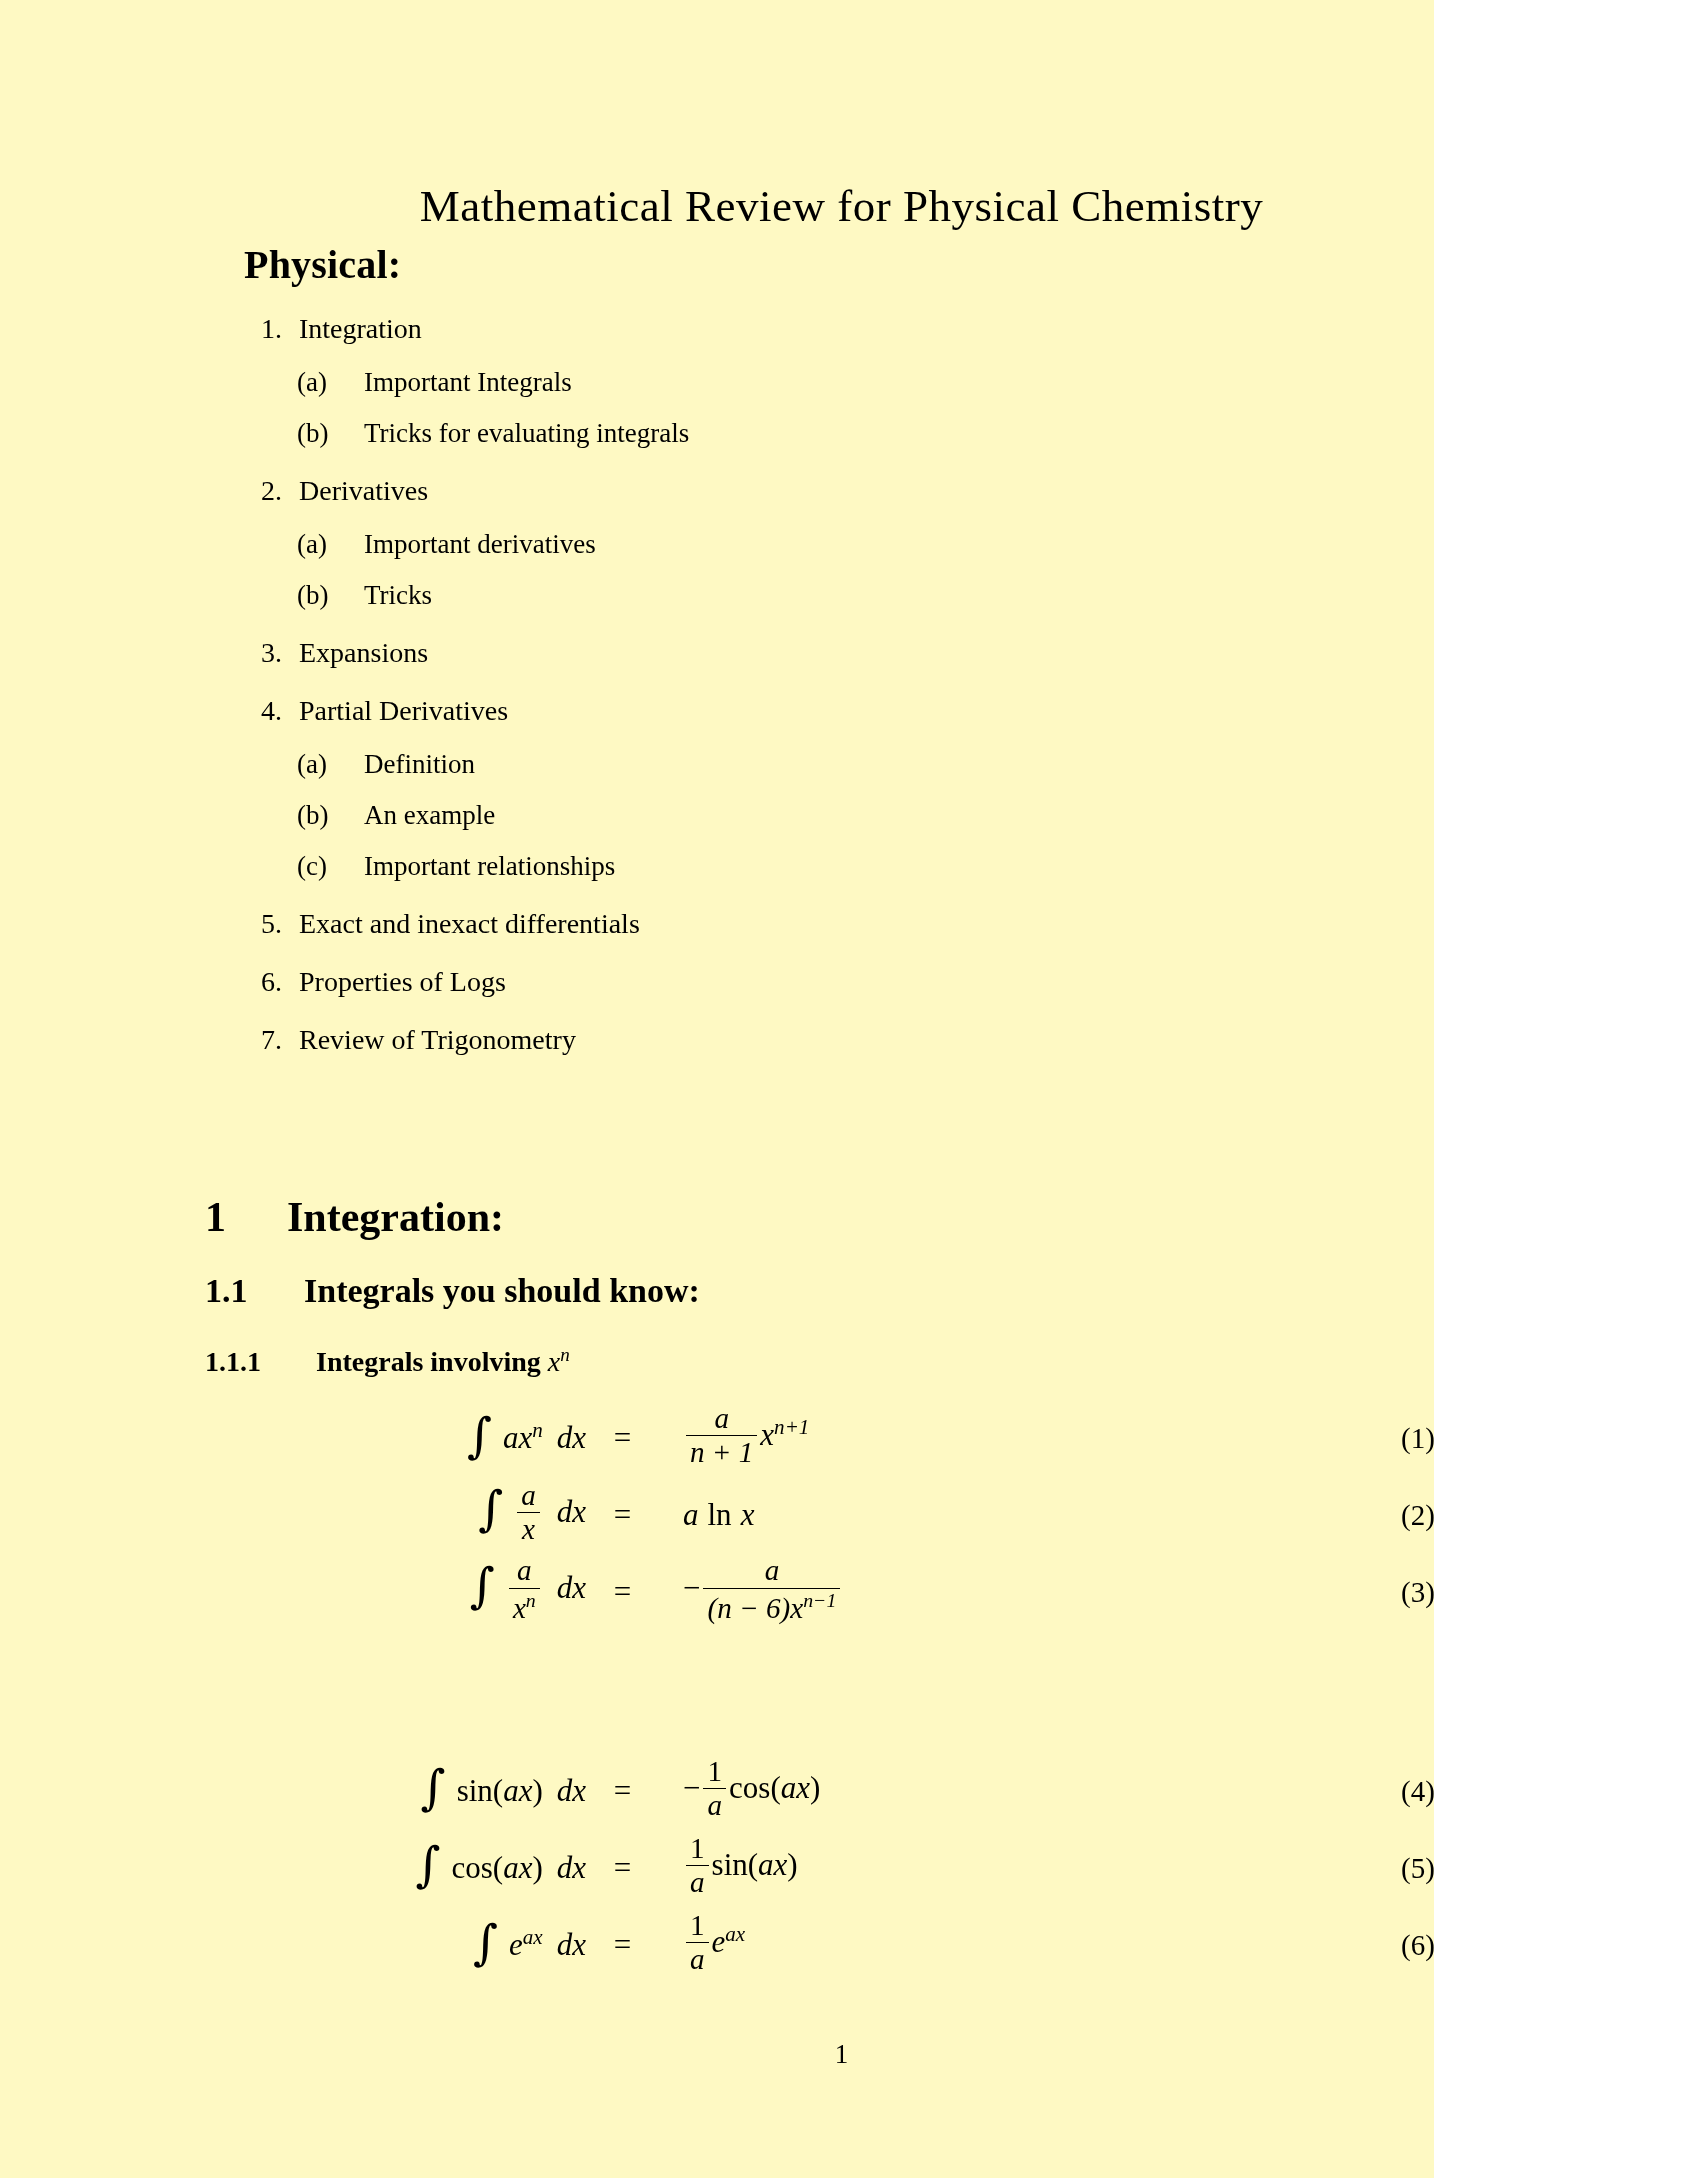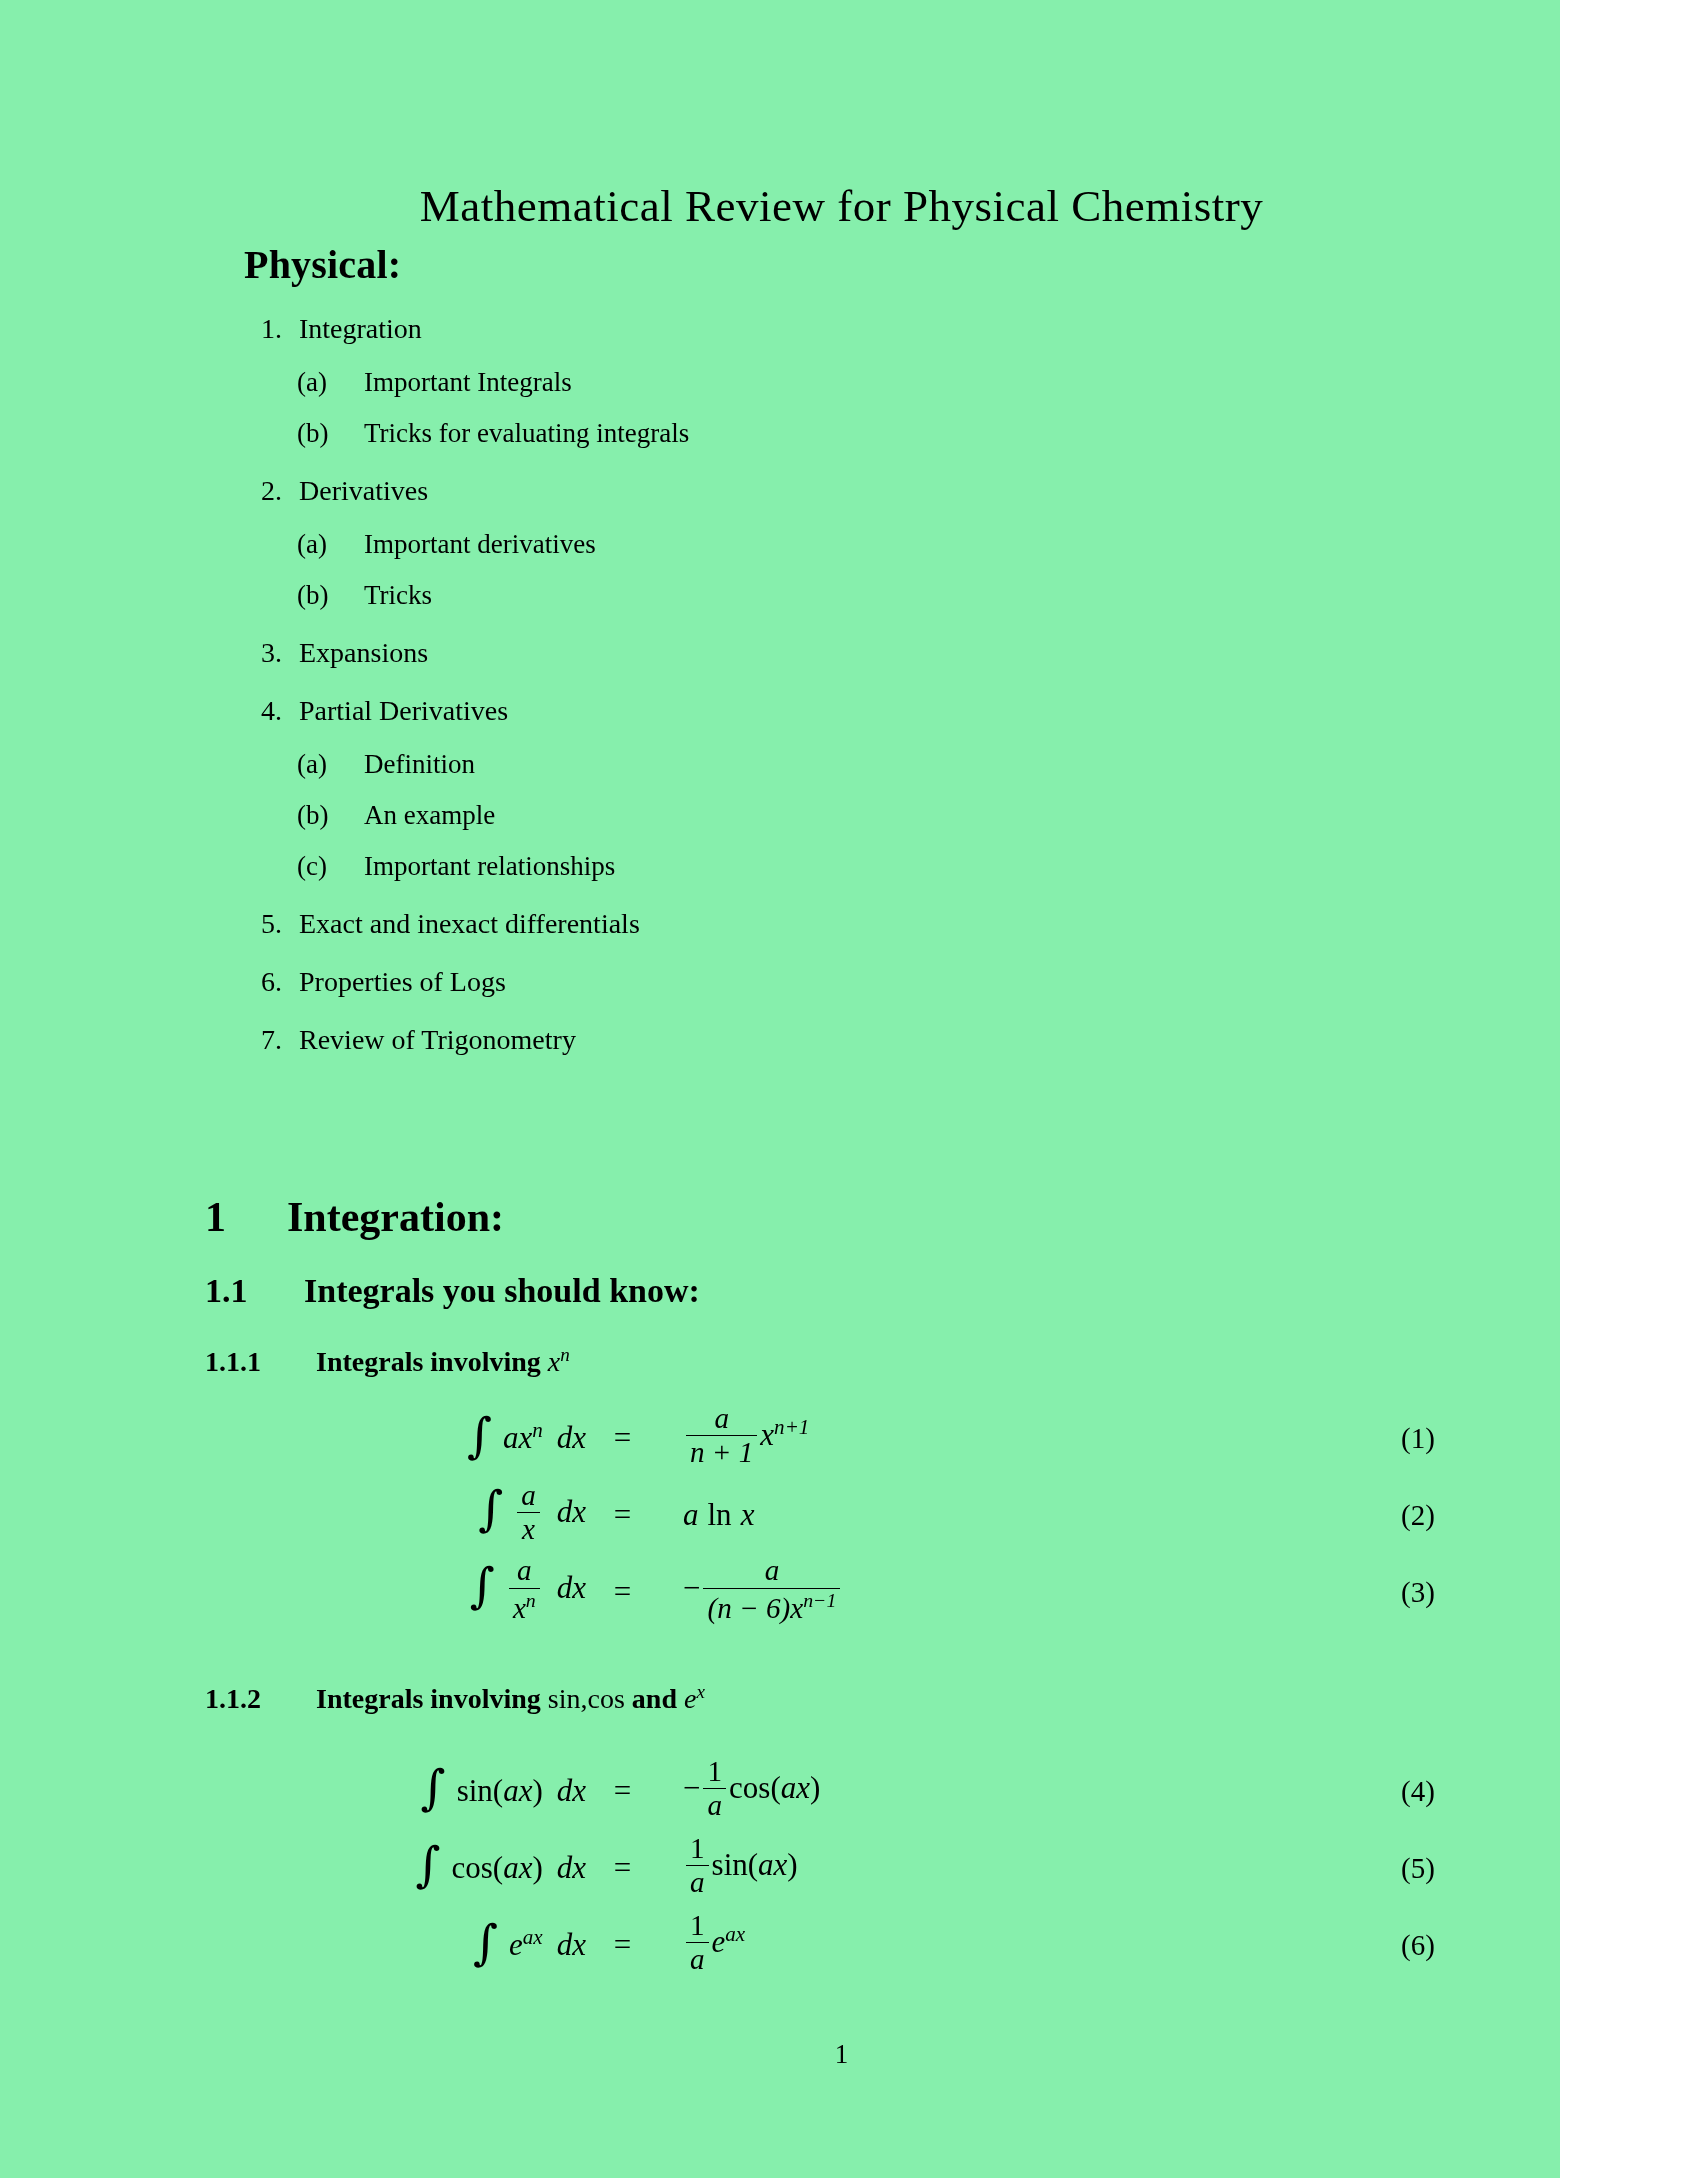--- a/index.html
+++ b/index.html
@@ -7,23 +7,23 @@
     margin: 0;
     padding: 0;
     background: #ffffff;
   }
   body {
     font-family: "Liberation Serif", "DejaVu Serif", serif;
     color: #000000;
   }
   #page {
     position: relative;
-    width: 1560px;
+    width: 1434px;
     height: 2178px;
-    background: #86efac;
+    background: #fef9c3;
     overflow: hidden;
   }
 
   
   .doc-title {
     position: absolute;
     left: 0;
     top: 180px;
     width: 1683px;
     text-align: center;
@@ -347,23 +347,20 @@
         <span>−</span><span class="frac">
           <span class="num-part mathitalic">a</span>
           <span class="den-part"><span class="mathitalic">(n − 6)</span><span class="mathitalic">x</span><span class="sup">n−1</span></span>
         </span>
       </div>
       <div class="eq-num">(3)</div>
     </div>
 
   </div>
 
-  <div class="sec3" style="top:1681px;">
-    <span class="num">1.1.2</span><span>Integrals involving </span><span class="rm-upright" style="font-weight:normal">sin,cos</span><span> and </span><span class="mathitalic" style="font-weight:normal">e</span><span class="sup" style="font-weight:normal">x</span>
-  </div>
 
   <div class="eqblock" style="top:1752px;">
 
     <div class="eqrow">
       <div class="eq-lhs">
         <span class="intsign">∫</span><span class="thinsp"></span><span class="mathrm">sin</span><span class="mathrm">(</span><span class="mathitalic">a</span><span class="mathitalic">x</span><span class="mathrm">)</span><span class="medsp"></span><span class="mathitalic">dx</span>
       </div>
       <div class="eq-eq">=</div>
       <div class="eq-rhs">
         <span>−</span><span class="frac">

